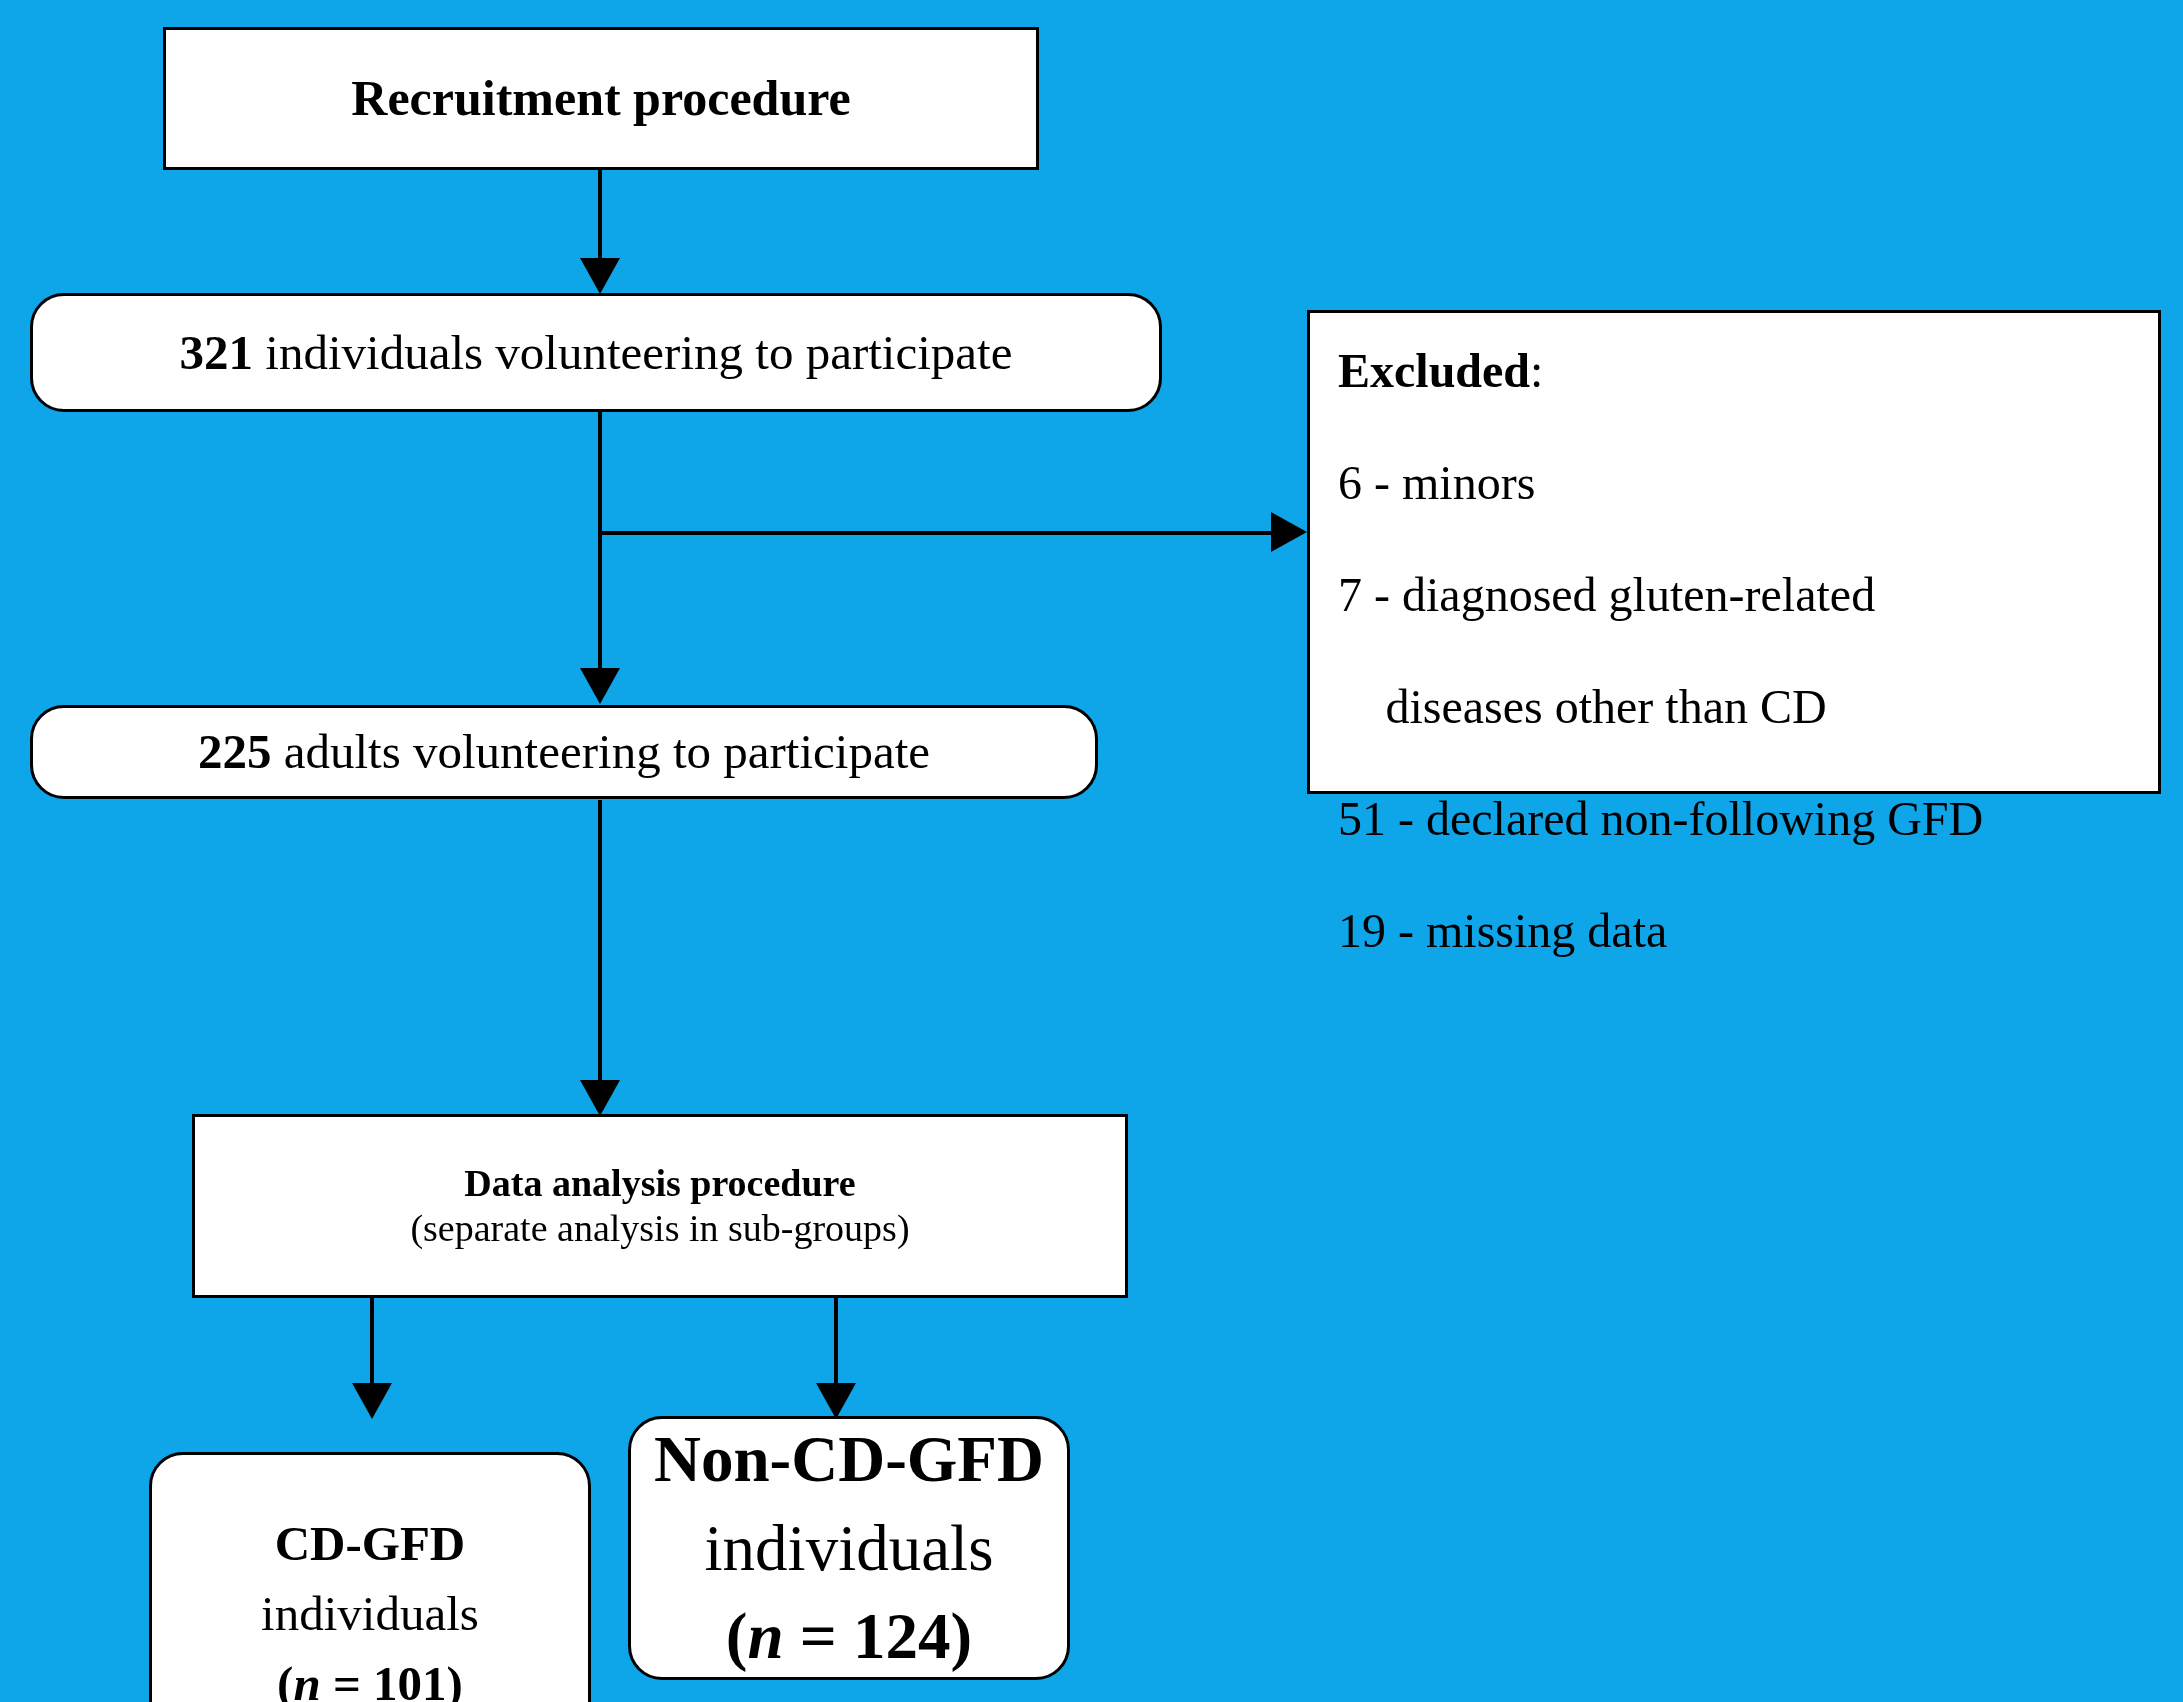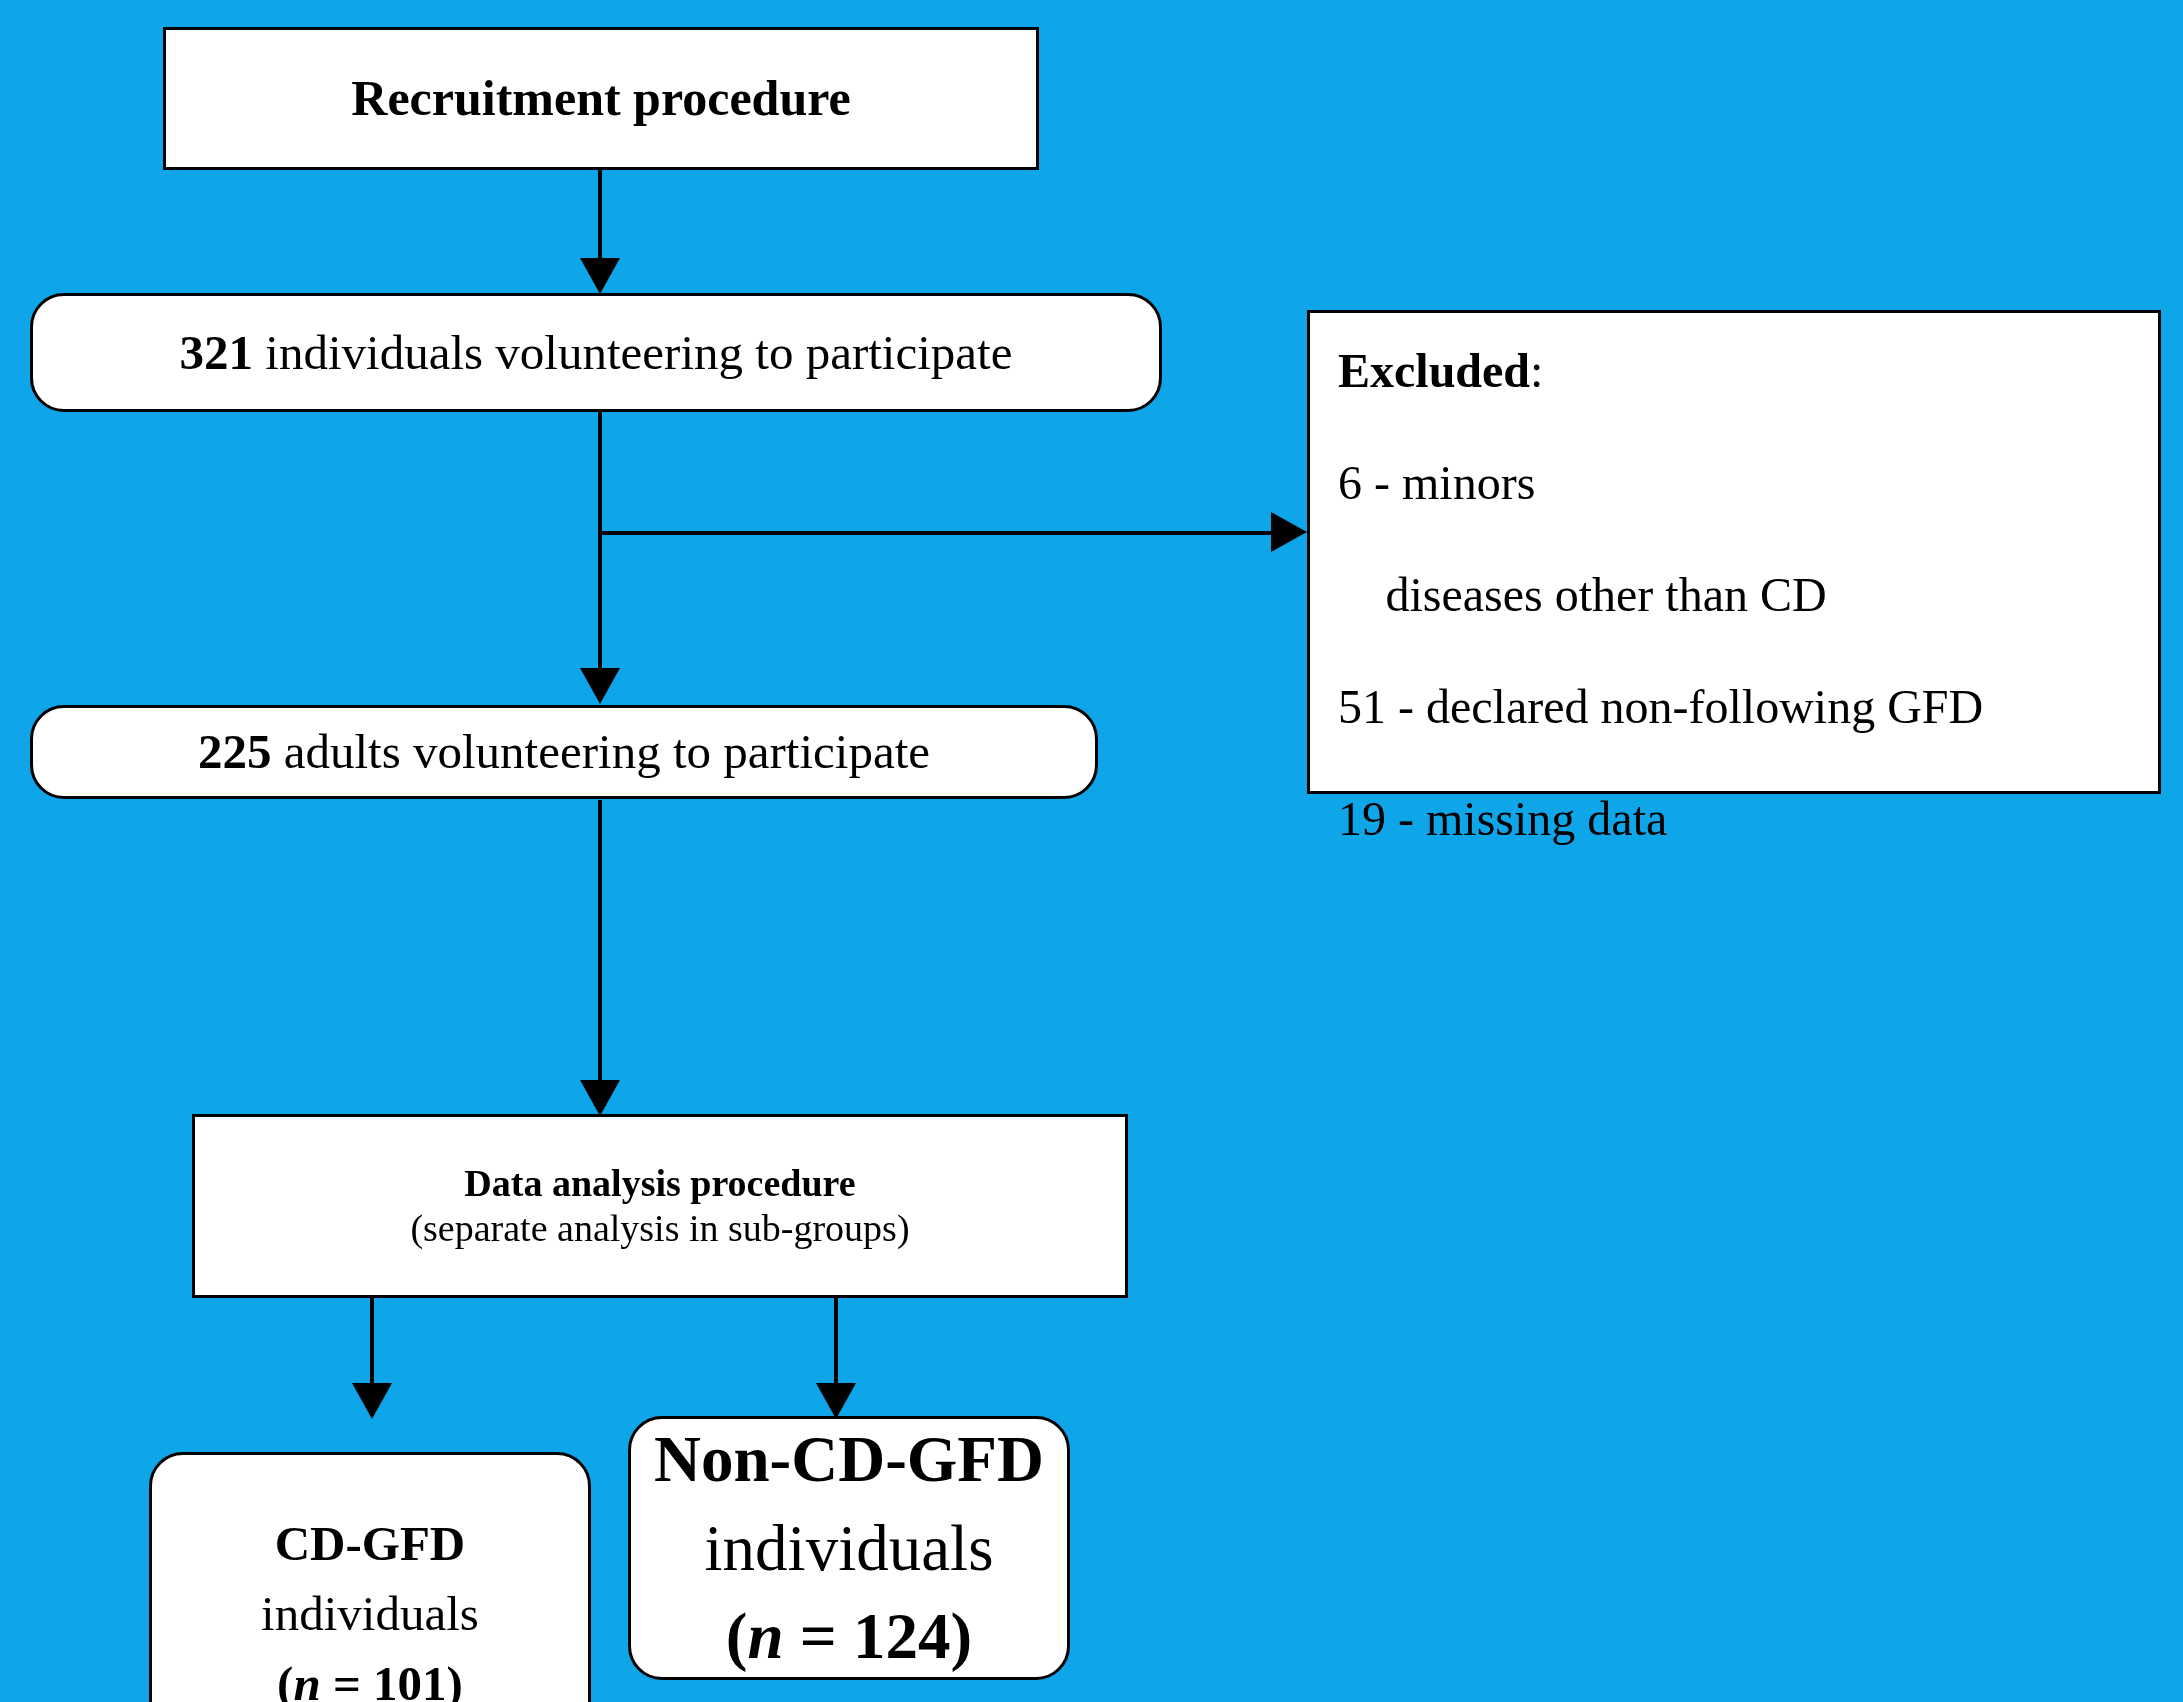--- a/index.html
+++ b/index.html
@@ -127,20 +127,21 @@
     <span class="stack-line"><span class="line-bold">321</span><span class="line-reg"> individuals volunteering to participate</span></span>
   </div>
 
   <div class="node rounded" id="node-adults-225">
     <span class="stack-line"><span class="line-bold">225</span><span class="line-reg"> adults volunteering to participate</span></span>
   </div>
 
   <div class="node" id="node-excluded">
     <span class="excl-line"><span class="excl-head">Excluded</span><span>:</span></span>
     <span class="excl-line">6 - minors</span>
+    <span class="excl-line">7 - diagnosed gluten-related</span>
     <span class="excl-line excl-indent">diseases other than CD</span>
     <span class="excl-line">51 - declared non-following GFD</span>
     <span class="excl-line">19 - missing data</span>
   </div>
 
   <div class="node" id="node-data-analysis">
     <span class="stack-line line-bold">Data analysis procedure</span>
     <span class="stack-line line-reg">(separate analysis in sub-groups)</span>
   </div>
 

